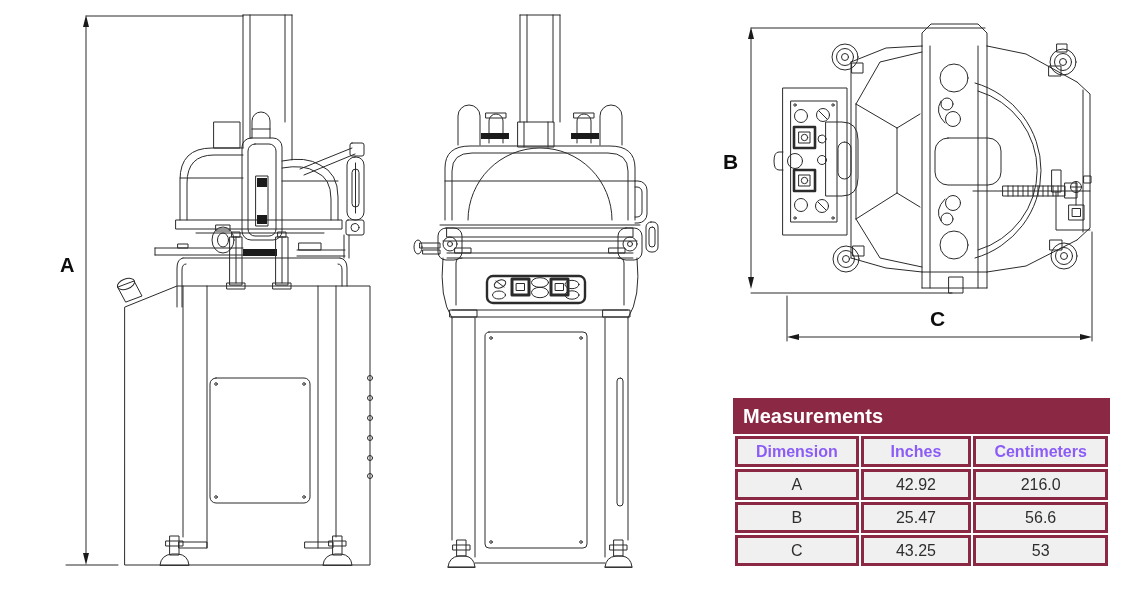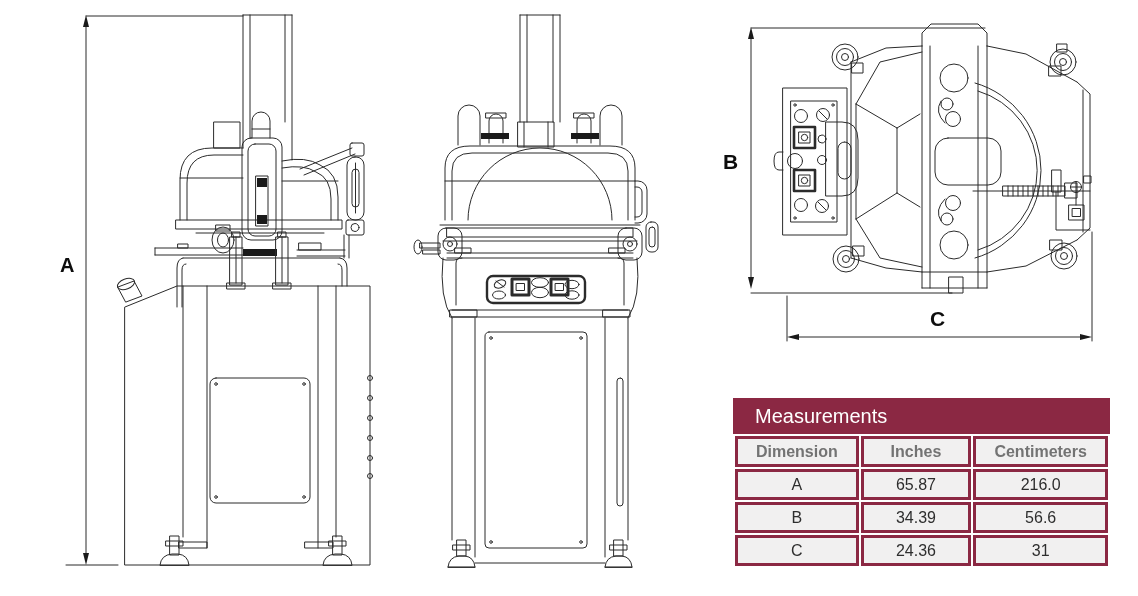--- a/index.html
+++ b/index.html
@@ -17,33 +17,33 @@
   .dim-label{
     position:absolute;font-weight:bold;color:#0d0d0d;font-size:20px;
     line-height:1;letter-spacing:0;
   }
   .dim-label.bc{font-size:21px;}
   
   .meas{
     position:absolute;left:733px;top:398px;width:377px;
   }
   .meas-title{
-    background:var(--maroon);color:#ffffff;font-weight:normal;font-size:20px;
-    padding:6px 10px 7px 22px;line-height:1.2;
+    background:var(--maroon);color:#ffffff;font-weight:bold;font-size:20px;
+    padding:6px 10px 7px 10px;line-height:1.2;
   }
   table.meas-table{
     width:100%;border-collapse:separate;border-spacing:2px;
     margin-top:-1px;background:#ffffff;table-layout:fixed;
   }
   table.meas-table th, table.meas-table td{
     border:3px solid var(--maroon);background:var(--cell-bg);
     text-align:center;padding:2px 4px;height:21px;
     font-size:16px;color:var(--text);
   }
-  table.meas-table th{font-weight:bold;color:#737373;}
+  table.meas-table th{font-weight:bold;color:#8b5cf6;}
   col.c1{width:33.5%;} col.c2{width:30%;} col.c3{width:36.5%;}
 </style>
 </head>
 <body>
 
 <div class="canvas">
 
   <svg class="drawing" width="1138" height="596" viewBox="0 0 1138 596">
     <g fill="none" stroke="#2b2b2b" stroke-width="1" stroke-linejoin="round" stroke-linecap="round">
 
@@ -341,30 +341,30 @@
       <thead>
         <tr>
           <th>Dimension</th>
           <th>Inches</th>
           <th>Centimeters</th>
         </tr>
       </thead>
       <tbody>
         <tr>
           <td>A</td>
-          <td>65.87</td>
+          <td>42.92</td>
           <td>216.0</td>
         </tr>
         <tr>
           <td>B</td>
-          <td>34.39</td>
+          <td>25.47</td>
           <td>56.6</td>
         </tr>
         <tr>
           <td>C</td>
-          <td>24.36</td>
-          <td>31</td>
+          <td>43.25</td>
+          <td>53</td>
         </tr>
       </tbody>
     </table>
   </div>
 
 </div>
 
 </body></html>

